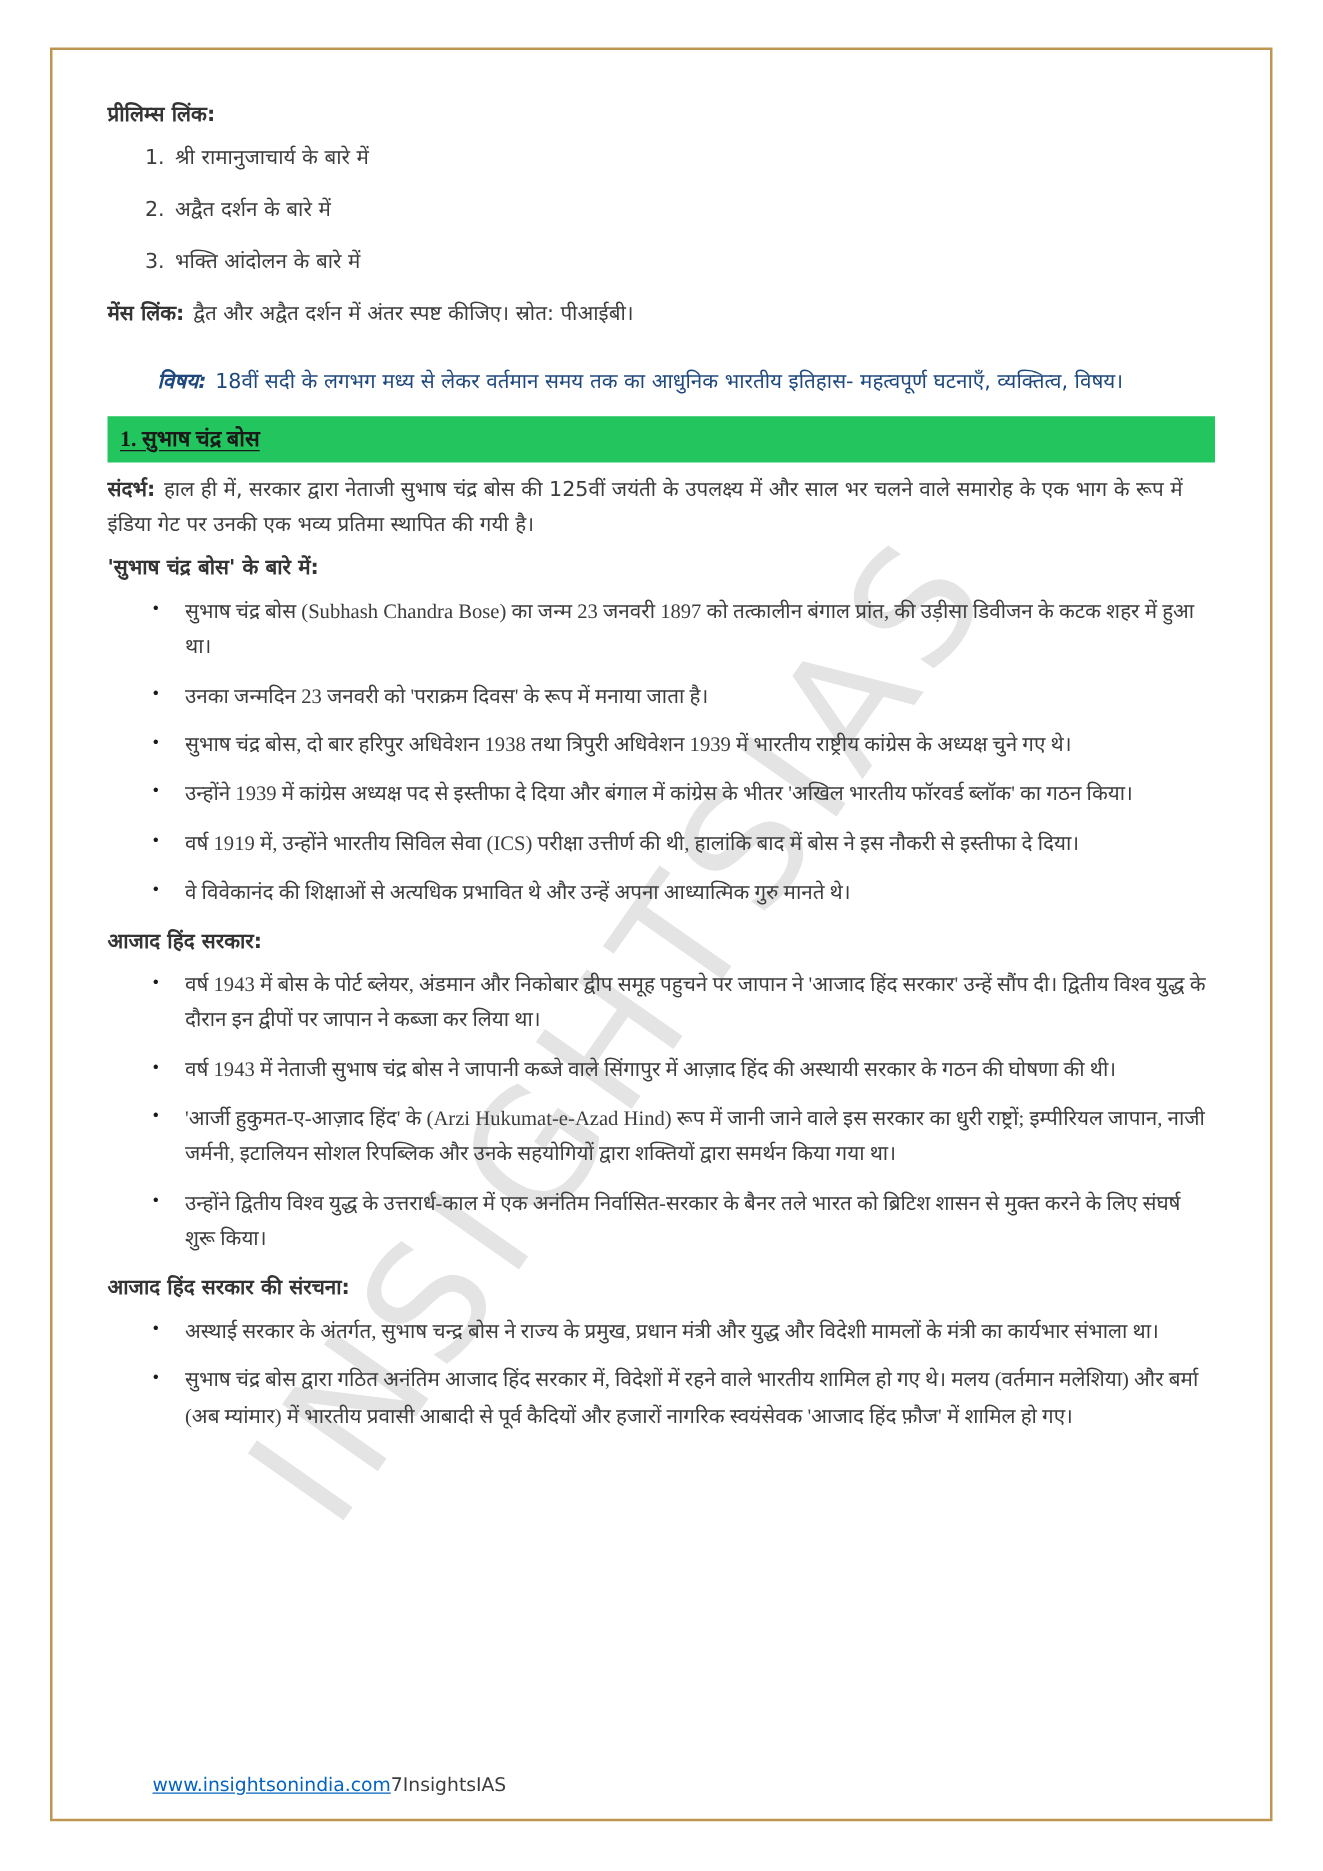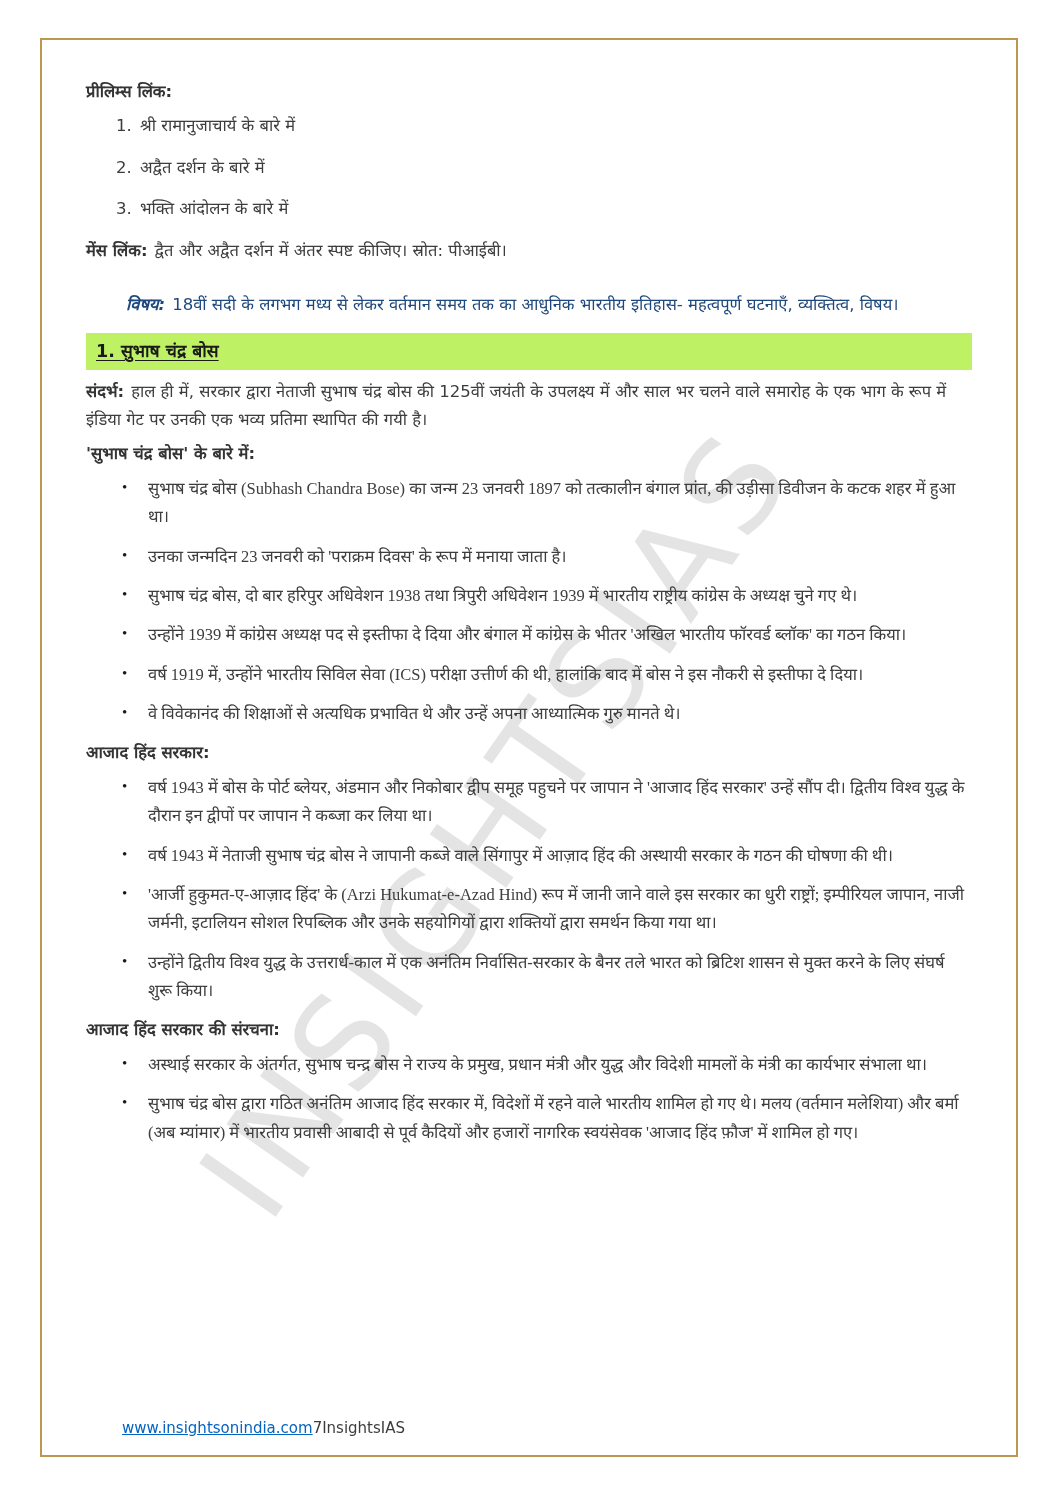--- a/index.html
+++ b/index.html
@@ -65,23 +65,24 @@
   .mains-line { margin: 4px 0 26px 0; }
 
   .topic {
     color: #1f497d;
     margin-bottom: 14px;
     margin-left: 40px;
   }
   .topic .topic-label { font-weight: bold; font-style: italic; color: #1f497d; }
 
   .section-heading {
-    background: #bef264;
+    background: #22c55e;
     padding: 3px 10px;
     margin-bottom: 8px;
+    font-family: Liberation Serif, serif;
   }
   .section-heading .heading-text {
     font-weight: bold;
     color: #1a1a1a;
     font-size: 17.5px;
     text-decoration: underline;
     text-underline-offset: 3px;
   }
 
   .subhead {

